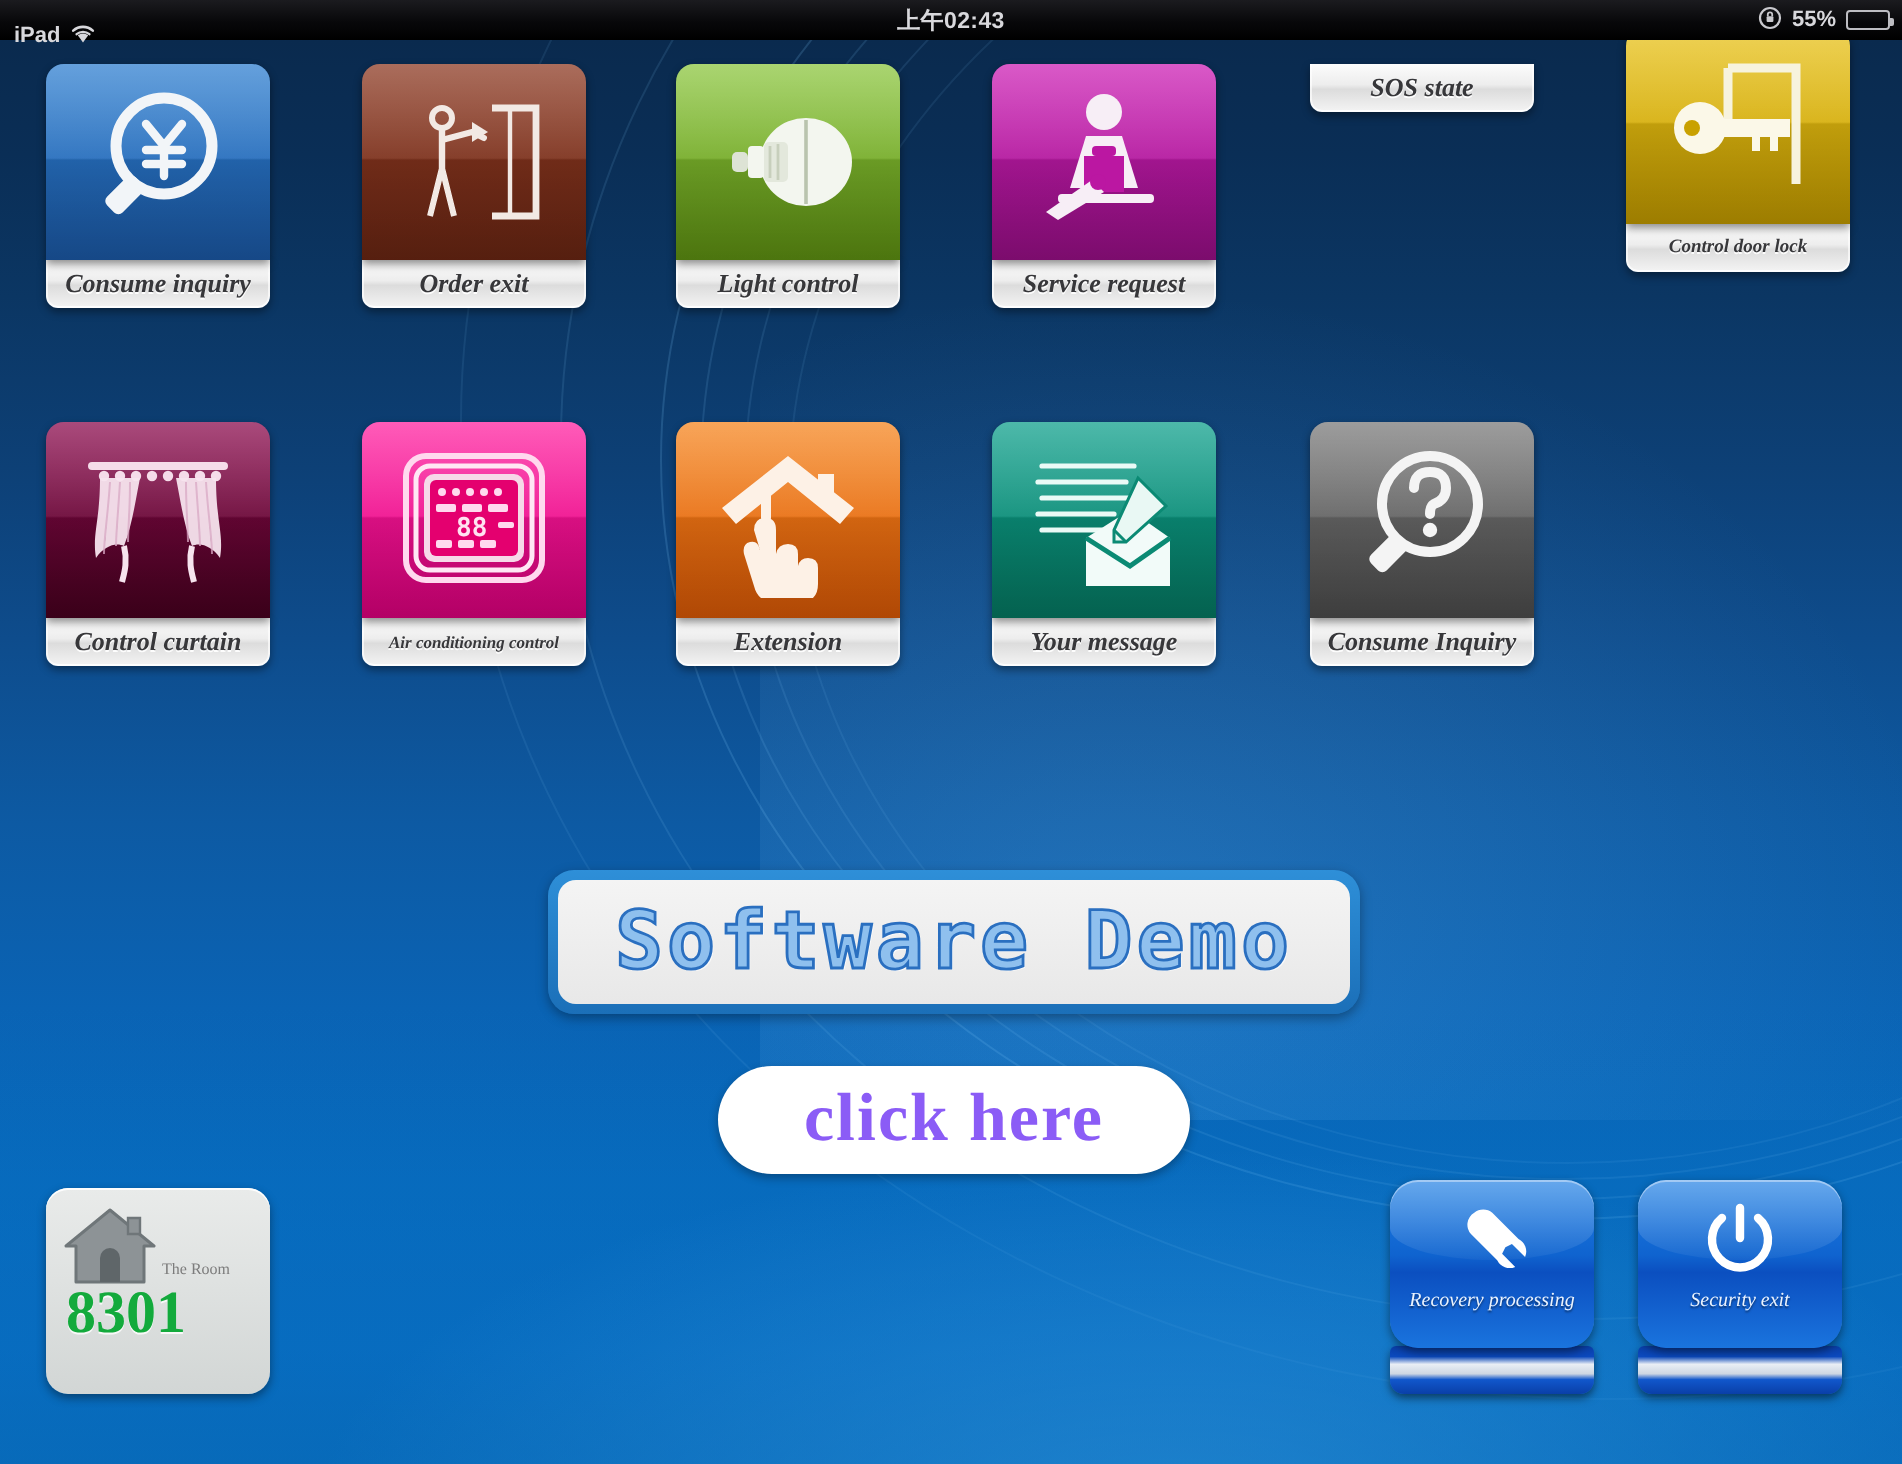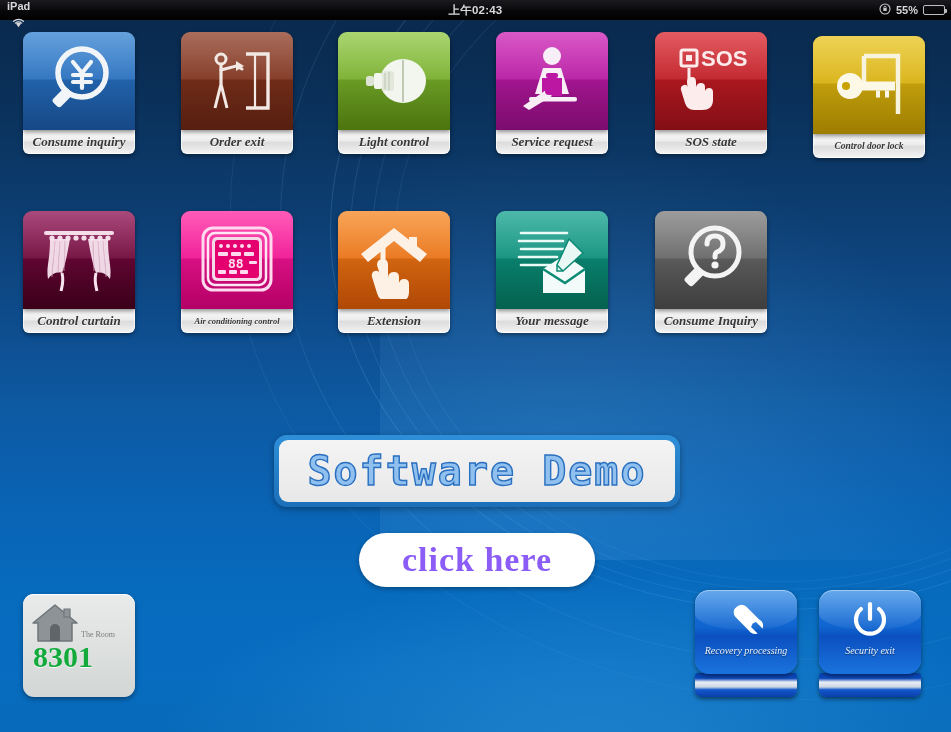--- a/index.html
+++ b/index.html
@@ -28,21 +28,21 @@
     background: linear-gradient(to bottom, #1b1b1f 0%, #08080a 55%, #000 100%);
     color: #d8d8dc;
     font-size: 11px;
     font-weight: bold;
     display: flex;
     align-items: center;
     z-index: 50;
   }
   #sb-left {
     position: absolute; left: 7px; top: 0; height: 36px;
-    display: flex; align-items: center; gap: 5px; flex-direction: column;
+    display: flex; align-items: center; gap: 5px;
   }
   #sb-center {
     position: absolute; left: 0; top: 0; width: 951px; height: 20px;
     display: flex; align-items: center; justify-content: center;
     font-size: 11.5px; letter-spacing: .2px;
   }
   #sb-right {
     position: absolute; right: 6px; top: 0; height: 20px;
     display: flex; align-items: center; gap: 5px;
   }
@@ -386,35 +386,24 @@
             <rect x="16" y="55" width="48" height="4.5" rx="2" fill="#f7eef6"></rect>
             <path d="M10 64 L33 48 L39 54 L16 68 Z" fill="#f7eef6"></path>
             <circle cx="36" cy="49" r="4" fill="#bb17a2"></circle>
           </svg>
         </span>
       </div>
       <div class="app-label">Service request</div>
     </div>
 
     <div class="app" style="left:655px; top:32px;">
-      <div class="app-tile" style="background:linear-gradient(to bottom,#d8222a,#a3121a);">
-        <span class="glyph">
-          <svg viewBox="0 0 78 78">
-            <rect x="9" y="8" width="16" height="16" rx="2" fill="none" stroke="#fdecec" stroke-width="3"></rect>
-            <rect x="14" y="13" width="6" height="6" fill="#fdecec"></rect>
-            <text x="29" y="24" font-family="Liberation Sans, sans-serif" font-size="22" font-weight="bold" fill="#fdecec">SOS</text>
-            <path d="M17 26 V46" stroke="#fdecec" stroke-width="3"></path>
-            <path d="M15 40 q0-5 5-5 q4 0 4 5 v5 q1-4 5-4 q4 0 4 4 v4 q1-3 4-3 q4 0 4 4 v8 q0 10-11 10 h-8 q-7 0-9-7 l-4-13 q-1-4 3-5 q3-1 4 3 Z" fill="#fdecec"></path>
-          </svg>
-        </span>
-      </div>
       <div class="app-label">SOS  state</div>
     </div>
 
-    <div class="app" style="left:813px; top:36px;">
+    <div class="app" style="left:813px; top:14px;">
       <div class="app-tile" style="background:linear-gradient(to bottom,#e8c21a,#c49c00);">
         <span class="glyph">
           <svg viewBox="0 0 78 78">
             <path d="M34 10 H68 V68" fill="none" stroke="#f7f3dd" stroke-width="4.5"></path>
             <path d="M34 10 V40" stroke="#f7f3dd" stroke-width="4.5" fill="none"></path>
             <circle cx="20" cy="40" r="13" fill="#fbf8e8"></circle>
             <circle cx="16" cy="40" r="4" fill="#c9a100"></circle>
             <rect x="31" y="35.5" width="34" height="9" fill="#fbf8e8"></rect>
             <rect x="46" y="44.5" width="4" height="7" fill="#fbf8e8"></rect>
             <rect x="55" y="44.5" width="4" height="7" fill="#fbf8e8"></rect>

